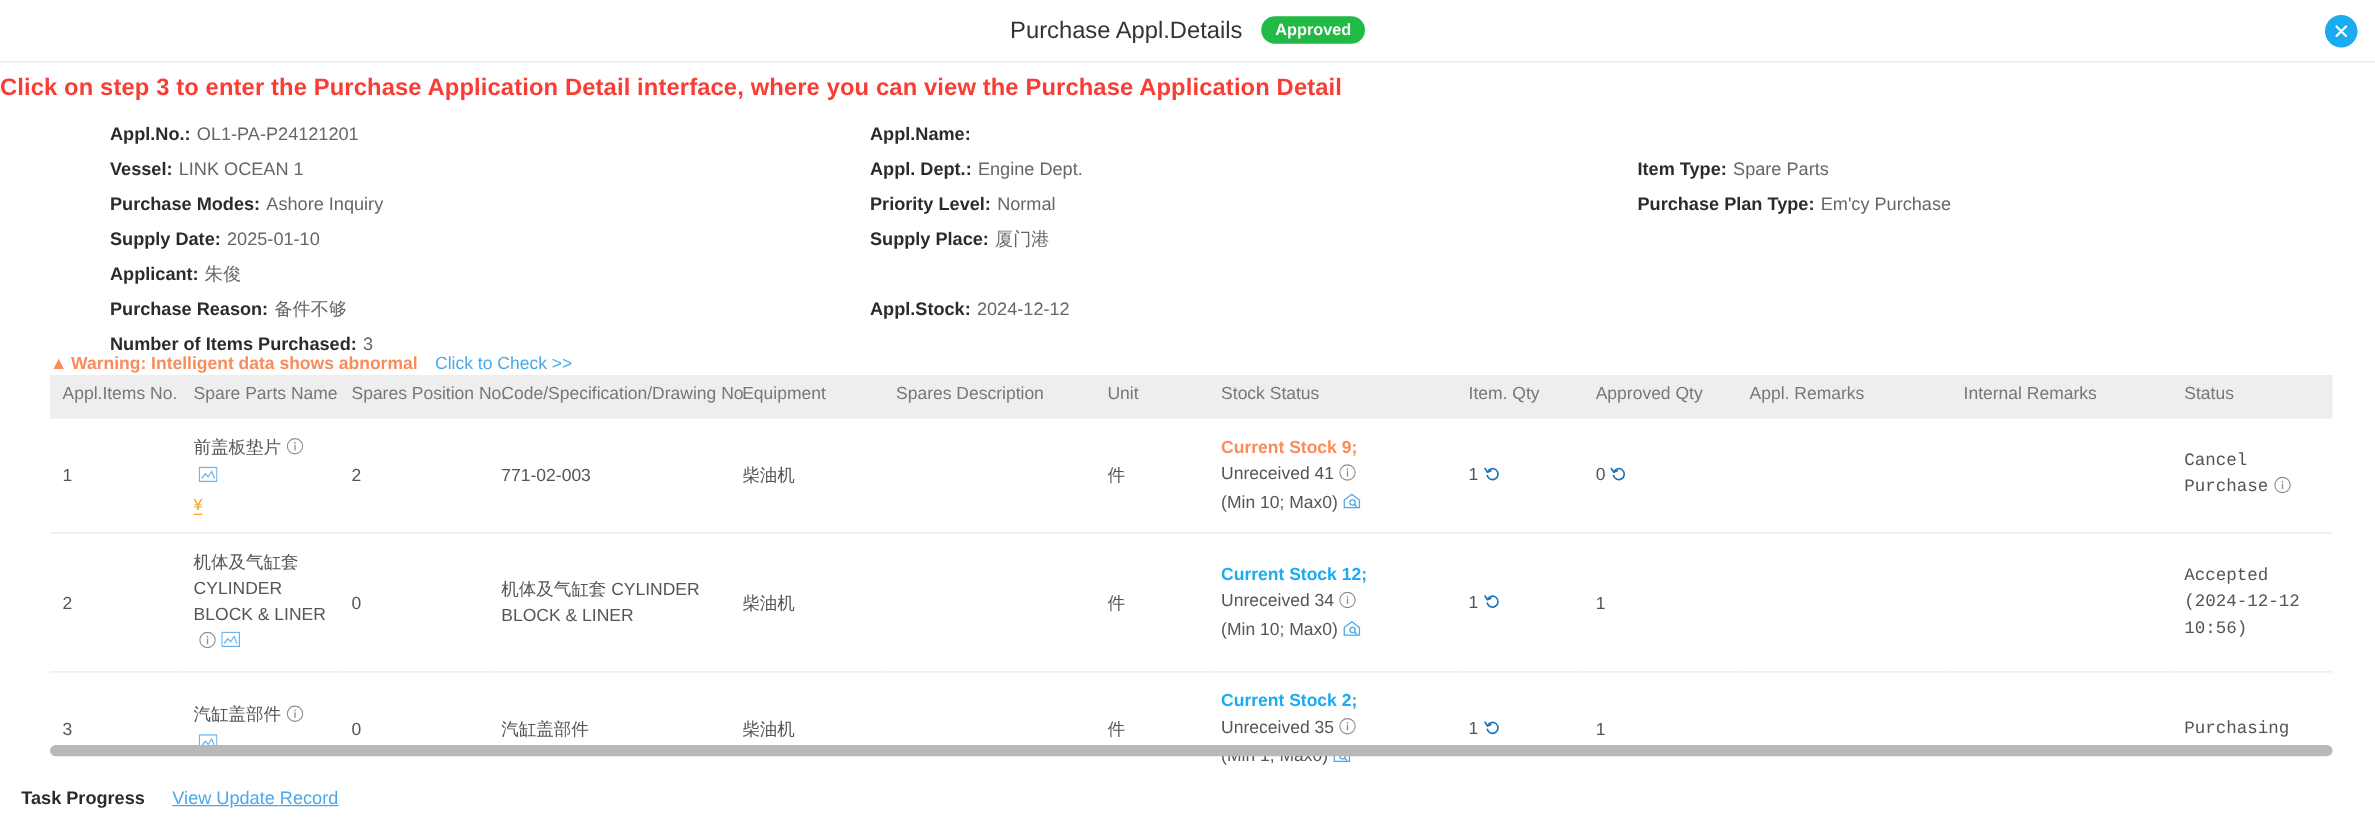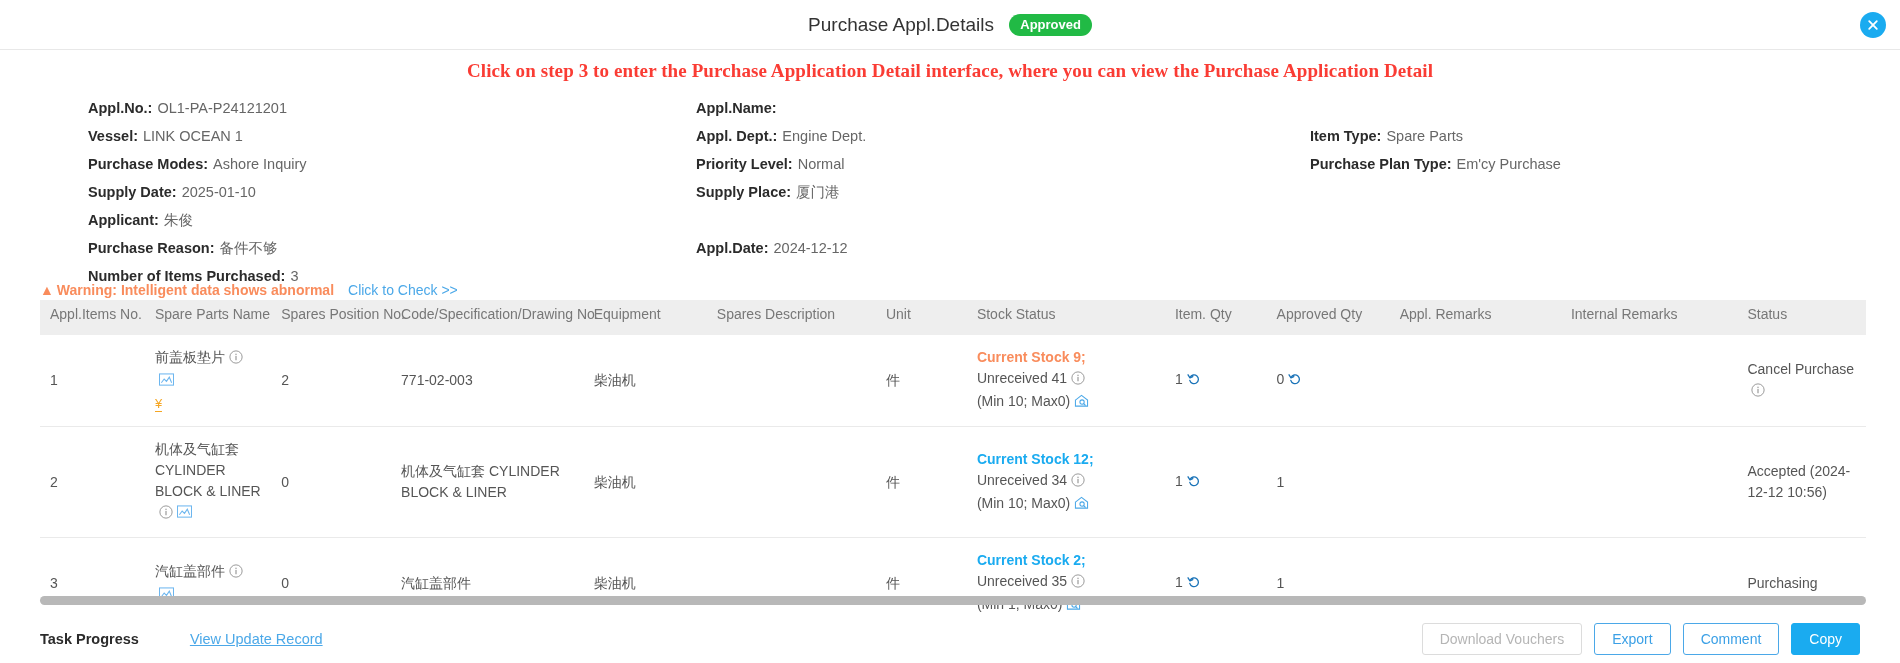--- a/index.html
+++ b/index.html
@@ -38,27 +38,25 @@
     position: absolute; right: 14px; top: 12px;
     width: 26px; height: 26px; border-radius: 50%;
     background: #1aabf0;
     display: flex; align-items: center; justify-content: center;
     cursor: pointer;
   }
   .close-btn svg { display:block; }
 
   
   .instruction {
-    text-align: center;
     color: #fa3c34;
     font-size: 19px;
     font-weight: bold;
     padding-top: 10px;
     letter-spacing: .1px;
-    font-family: Liberation Serif, serif;
   }
 
   
   .info {
     position: relative;
     padding: 12px 0 4px 40px;
   }
   .info-col { position: absolute; }
   .col-1 { left: 40px; top: 12px; }
   .col-2 { left: 648px; top: 12px; }
@@ -112,37 +110,36 @@
   .c-aqty   { width: 95px; }
   .c-apqty  { width: 115px; }
   .c-arem   { width: 160px; }
   .c-irem   { width: 165px; }
   .c-status { width: 120px; }
 
   .cell-name { color: #666; }
   .icon-inline { display:inline-block; vertical-align: -2px; margin-left: 4px; cursor: pointer; }
   .stock-line { color:#555; }
   .qty-cell { color:#555; }
-  .status-cell { color:#555; }
+  .status-cell { color:#555;font-family:Liberation Mono, monospace; }
   .currency-icon { color:#f5a623; font-size: 13px; display:inline-block; margin-top:2px; cursor:pointer;
                    border-bottom:1px solid #f5a623; line-height:14px; }
 
   
   .hscroll {
     position: absolute; left: 40px; top: 596px; width: 1826px; height: 9px;
     background: #b8b8b8; border-radius: 5px;
   }
 
   
   .footer {
     position: absolute; left: 0; top: 615px; width: 1900px; height: 48px;
     display: flex; align-items: center;
-    padding: 0 40px;
+    padding: 0 17px;
     background: #fff;
-    gap: 29px;
   }
   .task-progress { font-size: 14.5px; font-weight: bold; color:#2b2b2b; }
   .update-link { font-size: 14.5px; color:#4ba8e8; text-decoration: underline; margin-left: 22px; cursor: pointer; }
   .footer-actions { margin-left: auto; display:flex; align-items:center; gap: 12px; }
   .btn {
     font-size: 14px;
     padding: 7px 17px;
     border-radius: 3px;
     cursor: pointer;
     background: #fff;
@@ -205,21 +202,21 @@
         <span class="lbl">Appl. Dept.:</span><span class="val">Engine Dept.</span>
       </div>
       <div class="field">
         <span class="lbl">Priority Level:</span><span class="val">Normal</span>
       </div>
       <div class="field">
         <span class="lbl">Supply Place:</span><span class="val">厦门港</span>
       </div>
       <div class="spacer-row"></div>
       <div class="field">
-        <span class="lbl">Appl.Date:</span><span class="val">2024-12-12</span>
+        <span class="lbl">Appl.Stock:</span><span class="val">2024-12-12</span>
       </div>
     </div>
 
     <div class="info-col col-3">
       <div class="spacer-row"></div>
       <div class="field">
         <span class="lbl">Item Type:</span><span class="val">Spare Parts</span>
       </div>
       <div class="field">
         <span class="lbl">Purchase Plan Type:</span><span class="val">Em'cy Purchase</span>
@@ -368,21 +365,15 @@
           </tr>
         </tbody>
     </table>
   </div>
 
   <div class="hscroll"></div>
 
   <div class="footer">
     <span class="task-progress">Task Progress</span>
     <span class="update-link">View Update Record</span>
-    <div class="footer-actions">
-      <button class="btn btn-disabled">Download Vouchers</button>
-      <button class="btn btn-outline">Export</button>
-      <button class="btn btn-outline">Comment</button>
-      <button class="btn btn-primary">Copy</button>
-    </div>
   </div>
 
 </div>
 
 </body></html>

